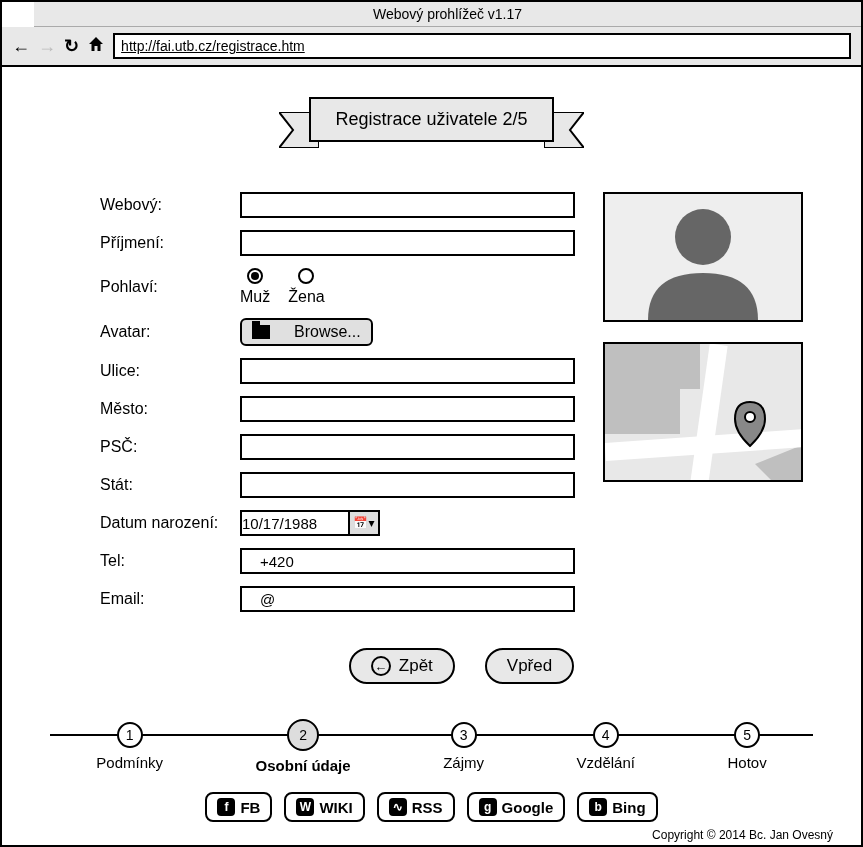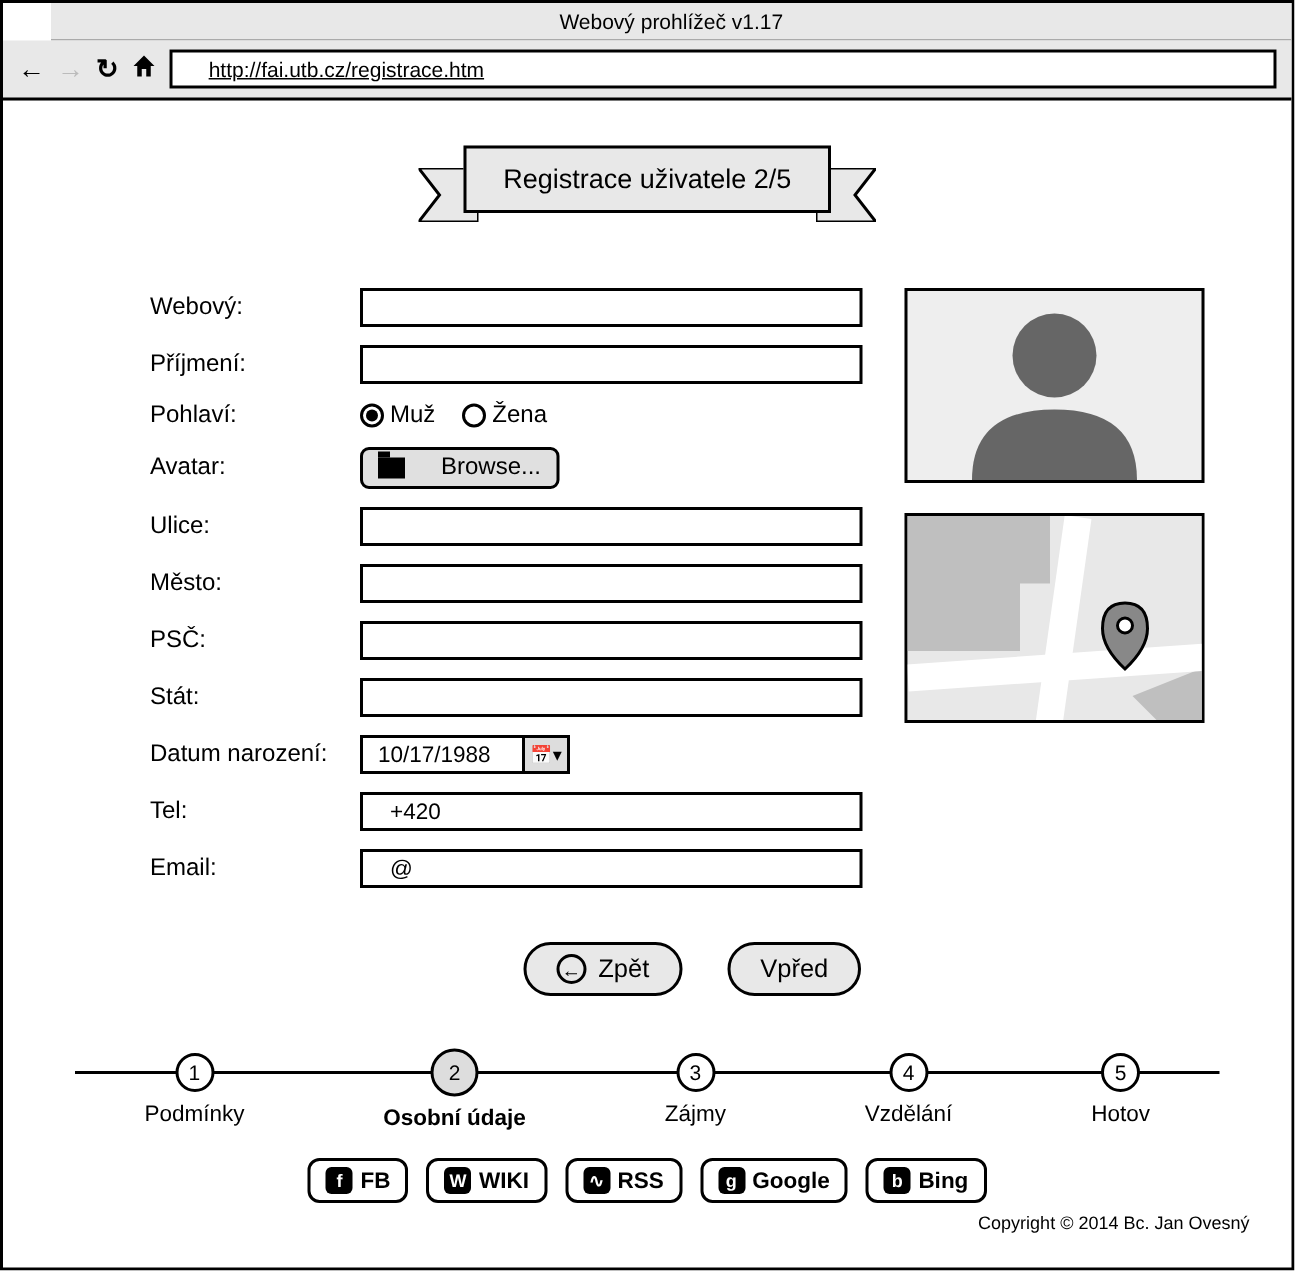--- a/index.html
+++ b/index.html
@@ -2,43 +2,43 @@
 <html><head>
 <meta charset="utf-8">
 <style>
 * { box-sizing: border-box; margin: 0; padding: 0; }
 body { font-family: Arial, sans-serif; background: #fff; }
 .window { width: 863px; height: 847px; border: 2px solid #000; background: #fff; position: relative; }
 .titlebar { background: #e8e8e8; border-bottom: 1px solid #aaa; text-align: center; padding: 4px 0; font-size: 14px; margin-left: 32px; }
 .toolbar { background: #e8e8e8; border-bottom: 2px solid #000; padding: 6px 10px; display: flex; align-items: center; gap: 8px; }
 .toolbar .nav-icon { font-size: 18px; font-weight: bold; cursor: pointer; user-select: none; }
 .toolbar .disabled { color: #bbb; }
-.urlbar { flex: 1; border: 2px solid #000; background: #fff; padding: 3px 24px; font-size: 14px; text-decoration: underline; }
+.urlbar { flex: 1; border: 2px solid #000; background: #fff; padding: 3px 6px; font-size: 14px; text-decoration: underline; }
 .page { padding: 30px 18px 10px 18px; }
 .banner { display: flex; justify-content: center; margin-bottom: 50px; }
 .banner-inner { position: relative; display: flex; align-items: center; }
 .banner-box { border: 2px solid #000; background: #e8e8e8; padding: 10px 24px; font-size: 18px; position: relative; z-index: 2; }
 .ribbon-left { position: relative; left: 10px; top: 10px; }
 .ribbon-left svg, .ribbon-right svg { display: block; }
 .ribbon-right { position: relative; right: 10px; top: 10px; }
 .form-area { display: flex; gap: 28px; padding: 0 40px 0 80px; }
 .form-col { flex: 1; }
 .form-row { display: flex; align-items: center; margin-bottom: 12px; }
 .form-row label { width: 140px; font-size: 16px; }
 .form-row .field { flex: 1; }
 .text-input { width: 100%; border: 2px solid #000; height: 26px; padding: 2px 18px; font-size: 15px; background: #fff; }
 .radio-group { display: flex; gap: 18px; align-items: center; font-size: 16px; }
-.radio { display: inline-flex; align-items: center; gap: 4px; cursor: pointer; }
+.radio { display: inline-flex; align-items: center; gap: 4px; cursor: pointer; flex-direction: column; }
 .radio-circle { width: 16px; height: 16px; border: 2px solid #000; border-radius: 50%; display: inline-flex; align-items: center; justify-content: center; }
 .radio-dot { width: 8px; height: 8px; background: #000; border-radius: 50%; }
 .browse-btn { border: 2px solid #000; border-radius: 6px; background: #e0e0e0; padding: 3px 10px; font-size: 16px; cursor: pointer; display: inline-flex; align-items: center; gap: 24px; }
 .folder-icon { width: 18px; height: 14px; background: #000; display: inline-block; position: relative; }
 .folder-icon::before { content: ""; position: absolute; top: -4px; left: 0; width: 8px; height: 4px; background: #000; }
 .date-wrap { display: flex; align-items: stretch; }
-.date-input { border: 2px solid #000; padding: 2px 10px; font-size: 15px; width: 110px; height: 26px; }
+.date-input { border: 2px solid #000; padding: 2px 0; font-size: 15px; width: 110px; height: 26px; }
 .date-btn { border: 2px solid #000; border-left: none; background: #ddd; width: 30px; height: 26px; display: flex; align-items: center; justify-content: center; cursor: pointer; font-size: 12px; }
 .side-col { width: 200px; display: flex; flex-direction: column; gap: 20px; }
 .avatar-box { border: 2px solid #000; height: 130px; background: #eee; display: flex; align-items: flex-end; justify-content: center; overflow: hidden; }
 .map-box { border: 2px solid #000; height: 140px; background: #eee; position: relative; overflow: hidden; }
 .nav-buttons { display: flex; gap: 30px; justify-content: center; margin: 24px 0 28px 0; padding-left: 60px; }
 .nav-btn { border: 2px solid #000; border-radius: 18px; background: #e8e8e8; padding: 6px 20px; font-size: 17px; cursor: pointer; display: inline-flex; align-items: center; gap: 8px; }
 .arrow-circle { width: 20px; height: 20px; border: 2px solid #000; border-radius: 50%; display: inline-flex; align-items: center; justify-content: center; font-size: 13px; font-weight: bold; }
 .steps { position: relative; margin: 0 30px 18px 30px; padding-top: 10px; }
 .steps-line { position: absolute; top: 22px; left: 0; right: 0; height: 2px; background: #000; }
 .steps-row { display: flex; justify-content: space-around; position: relative; }

